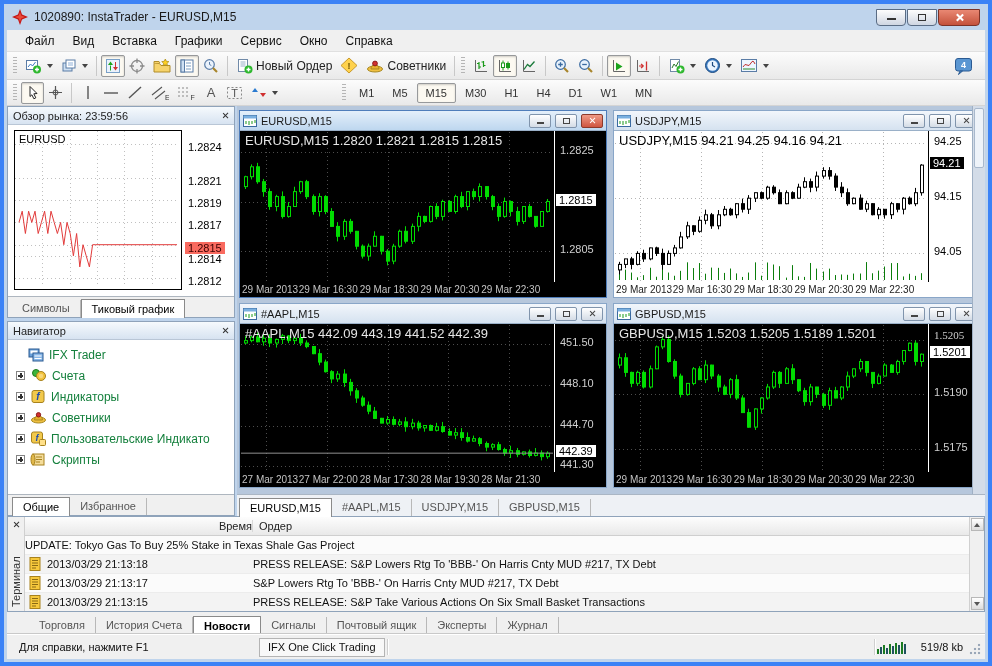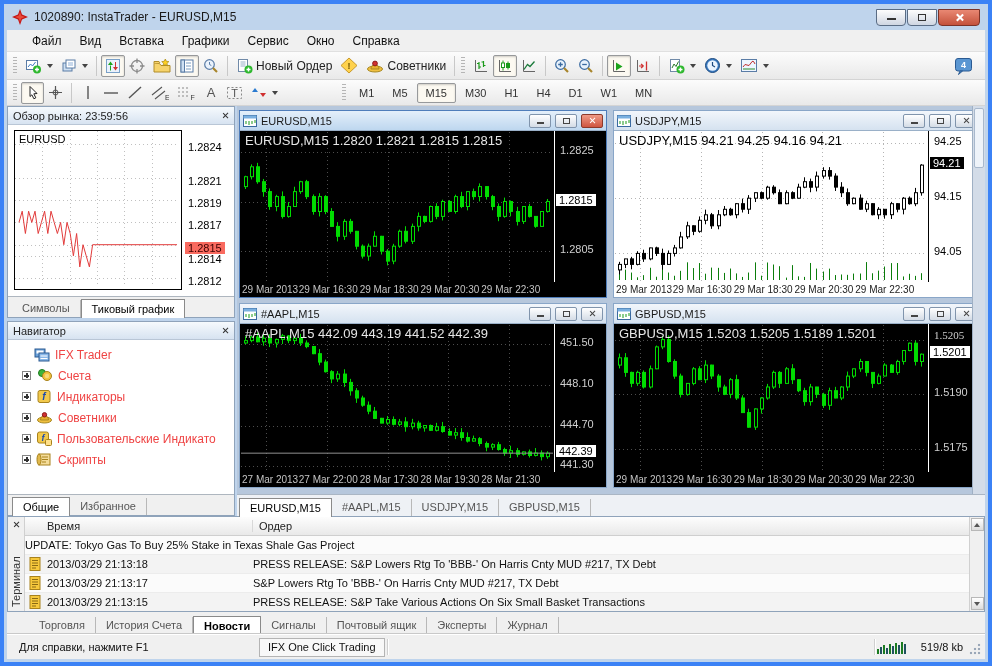--- a/index.html
+++ b/index.html
@@ -15,21 +15,21 @@
 
   .glyph-min { width:9px; height:8px; position:relative; }
   .glyph-min::after { content:""; position:absolute; left:0; bottom:1px; width:9px; height:2px; background:currentColor; }
   .glyph-rest { width:8px; height:7px; border:1.5px solid currentColor; background:transparent; }
   .xicon { position:relative; width:9px; height:9px; display:inline-block; }
   .xicon::before,.xicon::after { content:""; position:absolute; left:4px; top:0; width:1.7px; height:9px; background:currentColor; }
   .xicon::before { transform:rotate(45deg); } .xicon::after { transform:rotate(-45deg); }
   .xicon.small { width:7px; height:7px; } .xicon.small::before,.xicon.small::after { left:3px; height:7px; width:1.4px; }
 
   
-  .menubar { height:22px; background:#f0f0f0; display:flex; align-items:center; padding-left:16px; font-size:12px; border-bottom:1px solid #e0e0e0; }
+  .menubar { height:22px; background:#f0f0f0; display:flex; align-items:center; padding-left:9px; font-size:12px; border-bottom:1px solid #e0e0e0; }
   .menu-item { padding:2px 9px; color:#111; cursor:default; }
   .toolbar { background:linear-gradient(#fcfcfc,#e9e9e9); display:flex; align-items:center; padding:0 4px; border-bottom:1px solid #d4d4d4; }
   .toolbar.row1 { height:28px; } .toolbar.row2 { height:26px; }
   .grip { width:4px; height:18px; margin:0 4px 0 2px; background:repeating-linear-gradient(180deg,#b5b5b5 0 1px,transparent 1px 3px); }
   .sep { width:1px; height:20px; background:#c8c8c8; margin:0 4px; }
   .tbtn { height:22px; min-width:23px; display:flex; align-items:center; justify-content:center; gap:3px; border:1px solid transparent; border-radius:2px; font-size:12px; padding:0 3px; color:#222; }
   .tbtn.pressed { border-color:#97999b; background:#fcf9f1; box-shadow:inset 0 1px 2px rgba(0,0,0,.18); }
   .caret { width:0; height:0; border-left:3px solid transparent; border-right:3px solid transparent; border-top:4px solid #444; margin-left:2px; }
   .tfbtn { height:20px; padding:0 8px; font-size:11px; color:#333; border:1px solid transparent; border-radius:2px; display:flex; align-items:center; }
   .tfbtn.pressed { border-color:#97999b; background:#fcf9f1; box-shadow:inset 0 1px 2px rgba(0,0,0,.18); }
@@ -45,21 +45,21 @@
   .mw-body { flex:1; position:relative; }
   .tickplot { position:absolute; left:6px; top:5px; right:52px; bottom:6px; border:1px solid #000; }
   .tick-symbol { position:absolute; left:4px; top:2px; font-size:11px; color:#000; z-index:2; }
   .ticklabels { position:absolute; top:5px; bottom:6px; right:0; width:50px; font-size:11px; color:#000; }
   .ticklab { position:absolute; left:4px; white-space:nowrap; }
   .ticklab.current { background:#f96a5f; color:#3c0000; padding:0 3px; left:1px; }
   .tabstrip { height:21px; background:#f0f0f0; border-top:1px solid #aeb6bf; display:flex; align-items:flex-end; font-size:11px; color:#555; padding-left:4px; }
   .tab { padding:2px 10px 3px 10px; border-right:1px solid #b8b8b8; }
   .tab.active { background:#fff; border:1px solid #8a8a8a; border-bottom:none; margin-bottom:0; padding-top:3px; color:#000; position:relative; top:1px; }
 
-  .tree { flex:1; padding:4px 2px 2px 12px; font-size:12px; color:#ef4444; overflow:hidden; }
+  .tree { flex:1; padding:4px 2px 2px 6px; font-size:12px; color:#15803d; overflow:hidden; }
   .tree-row { display:flex; align-items:center; gap:5px; height:21px; white-space:nowrap; overflow:hidden; }
   .tree-row.child { padding-left:2px; }
   .expander { width:9px; height:9px; border:1px solid #848484; background:#fff; position:relative; flex:0 0 9px; }
   .expander::before { content:""; position:absolute; left:1px; right:1px; top:3.3px; height:1.4px; background:#333; }
   .expander::after { content:""; position:absolute; top:1px; bottom:1px; left:3.3px; width:1.4px; background:#333; }
   .tree-spacer { width:9px; flex:0 0 9px; }
 
   .rightcol { flex:1; display:flex; flex-direction:column; min-width:0; }
   .mdi { flex:1; position:relative; background:#b6c7dc; overflow:hidden; }
   .mdi-scroll { position:absolute; right:0; top:0; bottom:0; width:13px; background:#d3dce8; border-left:1px solid #9fb0c4; }
@@ -94,21 +94,21 @@
 
   .chart-tabbar { height:22px; background:#eef1f5; border-top:1px solid #aab6c4; display:flex; align-items:flex-end; font-size:11px; color:#555; padding-left:2px; }
 
   
   .terminal { height:96px; background:#fff; border:1px solid #8fa3ba; display:flex; min-height:0; }
   .term-rail { width:17px; background:#f0f0f0; border-right:1px solid #d0d0d0; display:flex; flex-direction:column; align-items:center; }
   .term-close { width:13px; height:13px; display:flex; align-items:center; justify-content:center; color:#333; margin-top:1px; }
   .term-vlabel { flex:1; writing-mode:vertical-rl; transform:rotate(180deg); font-size:11px; color:#333; display:flex; align-items:center; padding:4px 0; }
   .term-main { flex:1; display:flex; flex-direction:column; min-width:0; overflow:hidden; }
   .term-head { height:19px; background:linear-gradient(#fdfdfd,#e9e9e9); border-bottom:1px solid #cfcfcf; display:flex; font-size:11px; color:#222; align-items:center; flex:0 0 19px; }
-  .col-time { width:228px; padding-left:22px; border-right:1px solid #d8d8d8; }
+  .col-time { width:228px; padding-left:22px; border-right:1px solid #d8d8d8;text-align:right; }
   .col-topic { flex:1; padding-left:6px; }
   .term-rows { flex:1; overflow:hidden; }
   .news-row { height:19px; display:flex; align-items:center; font-size:11px; color:#111; border-bottom:1px solid #ececec; background:#fbfbfb; }
   .news-row:nth-child(even){ background:#f3f3f3; }
   .nr-time { width:228px; display:flex; align-items:center; gap:6px; padding-left:4px; flex:0 0 228px; }
   .nr-topic { flex:1; white-space:nowrap; overflow:hidden; }
   .term-scroll { width:15px; background:#f0f0f0; border-left:1px solid #d0d0d0; display:flex; flex-direction:column; justify-content:space-between; align-items:center; }
   .scr-btn { width:13px; height:13px; border:1px solid #b8b8b8; background:linear-gradient(#fff,#dcdcdc); display:flex; align-items:center; justify-content:center; margin:1px 0; }
   .tri-up { width:0;height:0;border-left:3px solid transparent;border-right:3px solid transparent;border-bottom:4px solid #555; }
   .tri-down { width:0;height:0;border-left:3px solid transparent;border-right:3px solid transparent;border-top:4px solid #555; }

